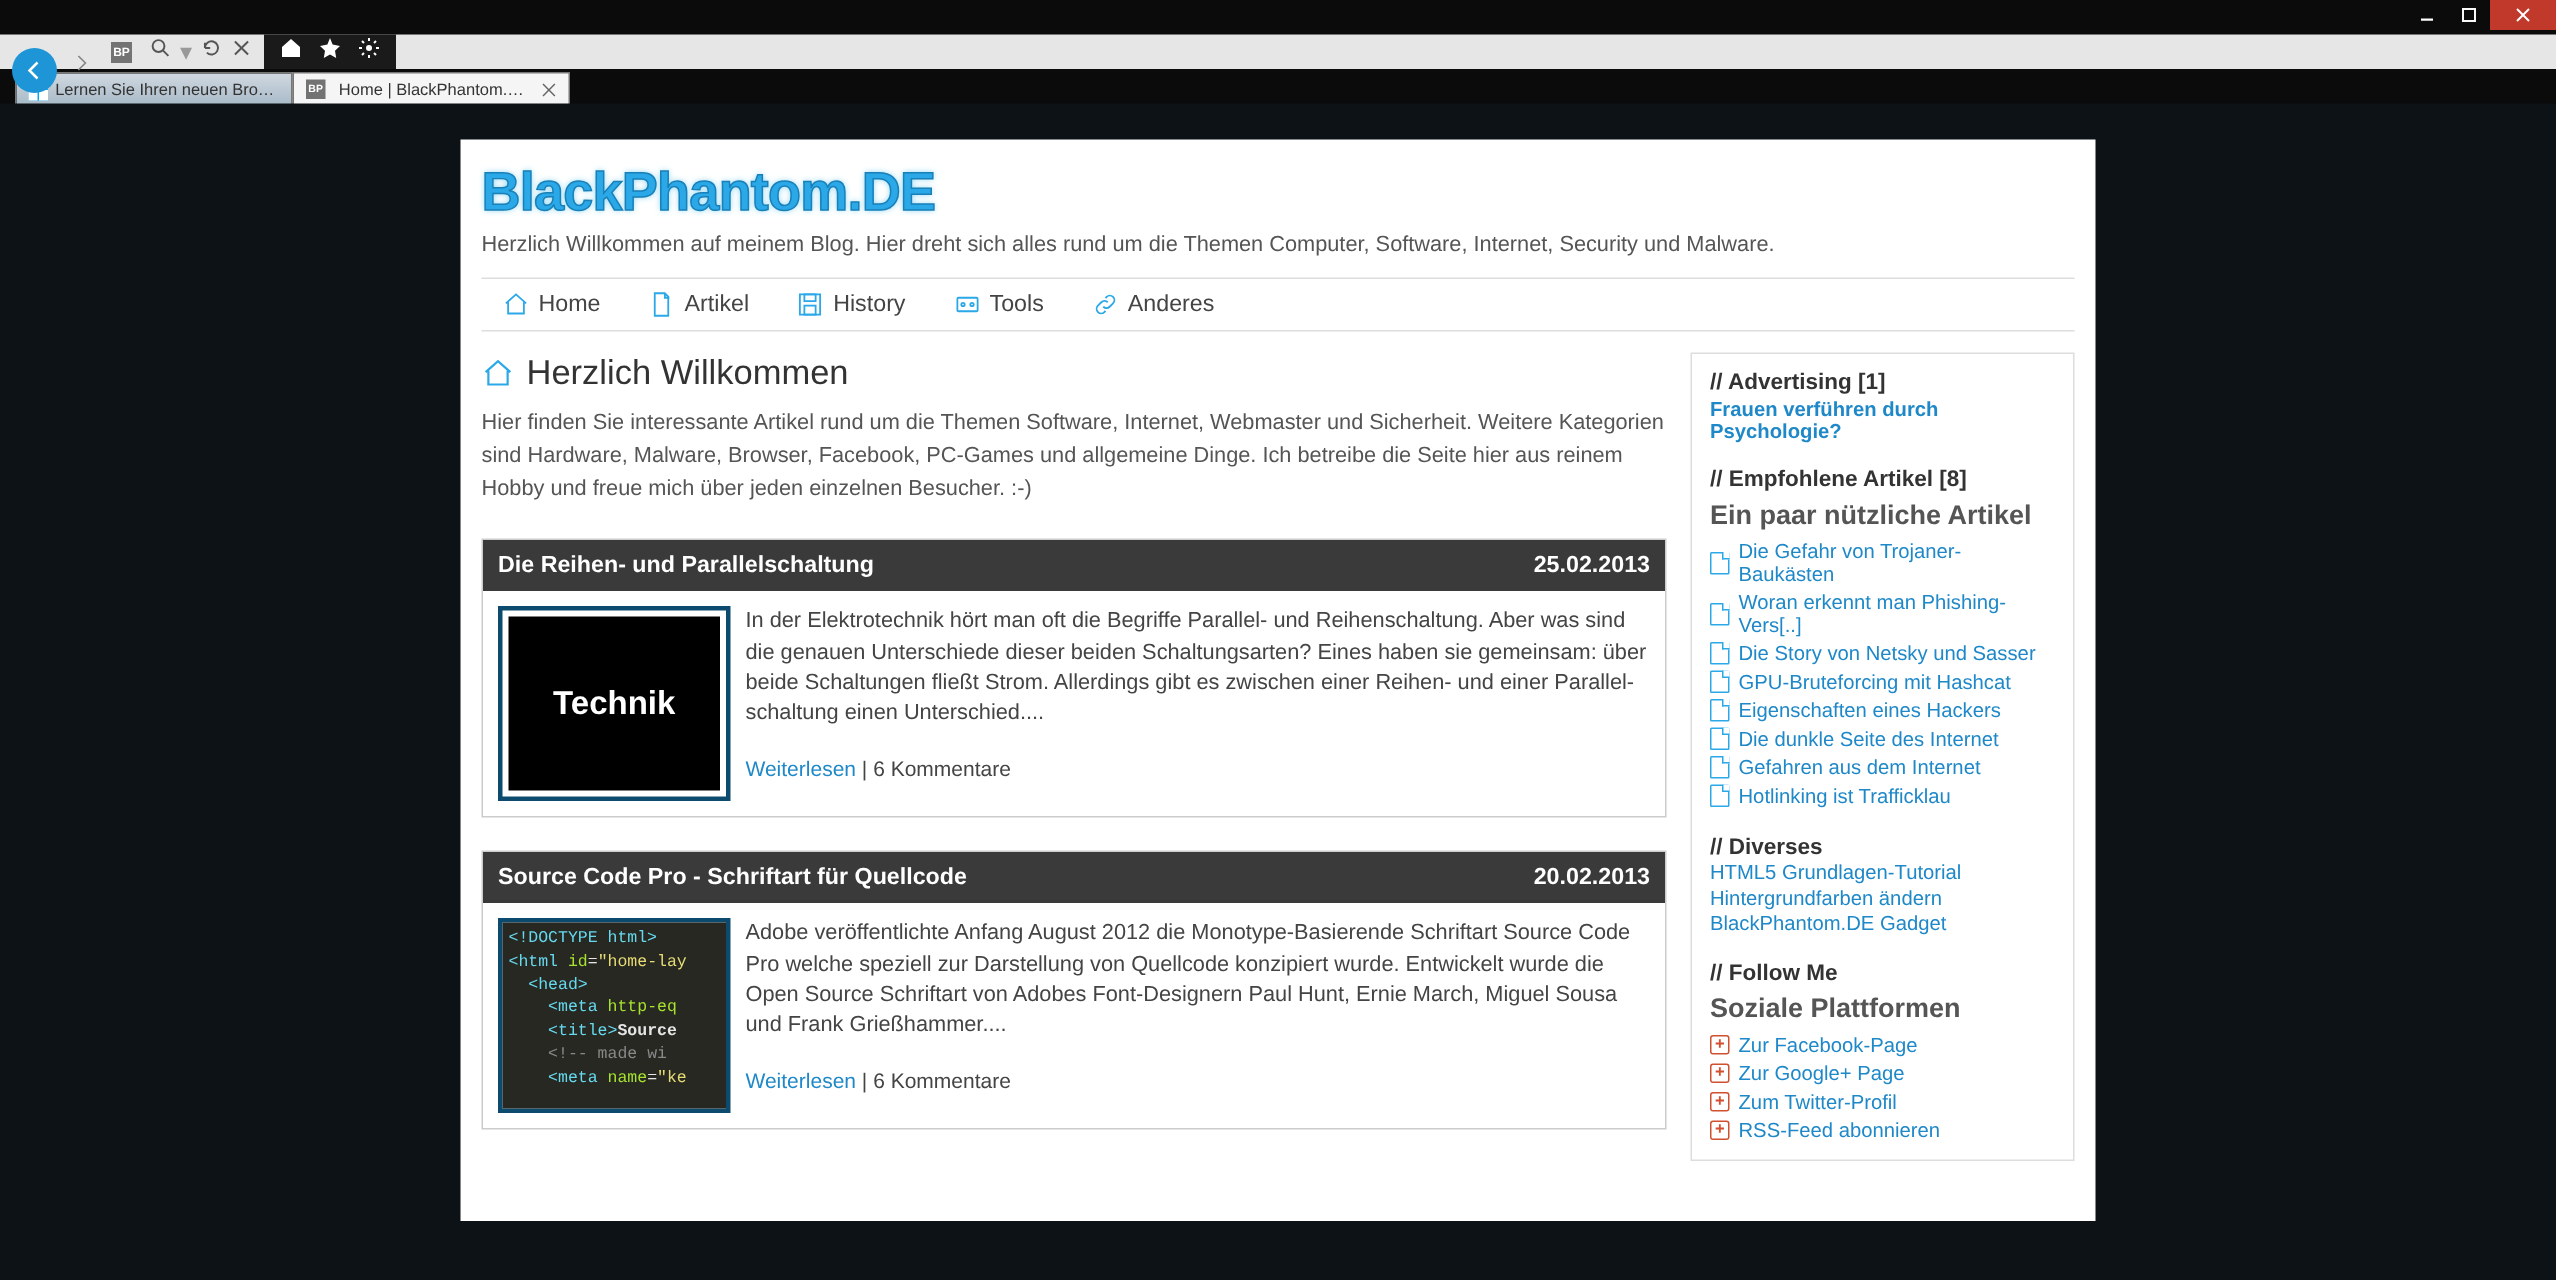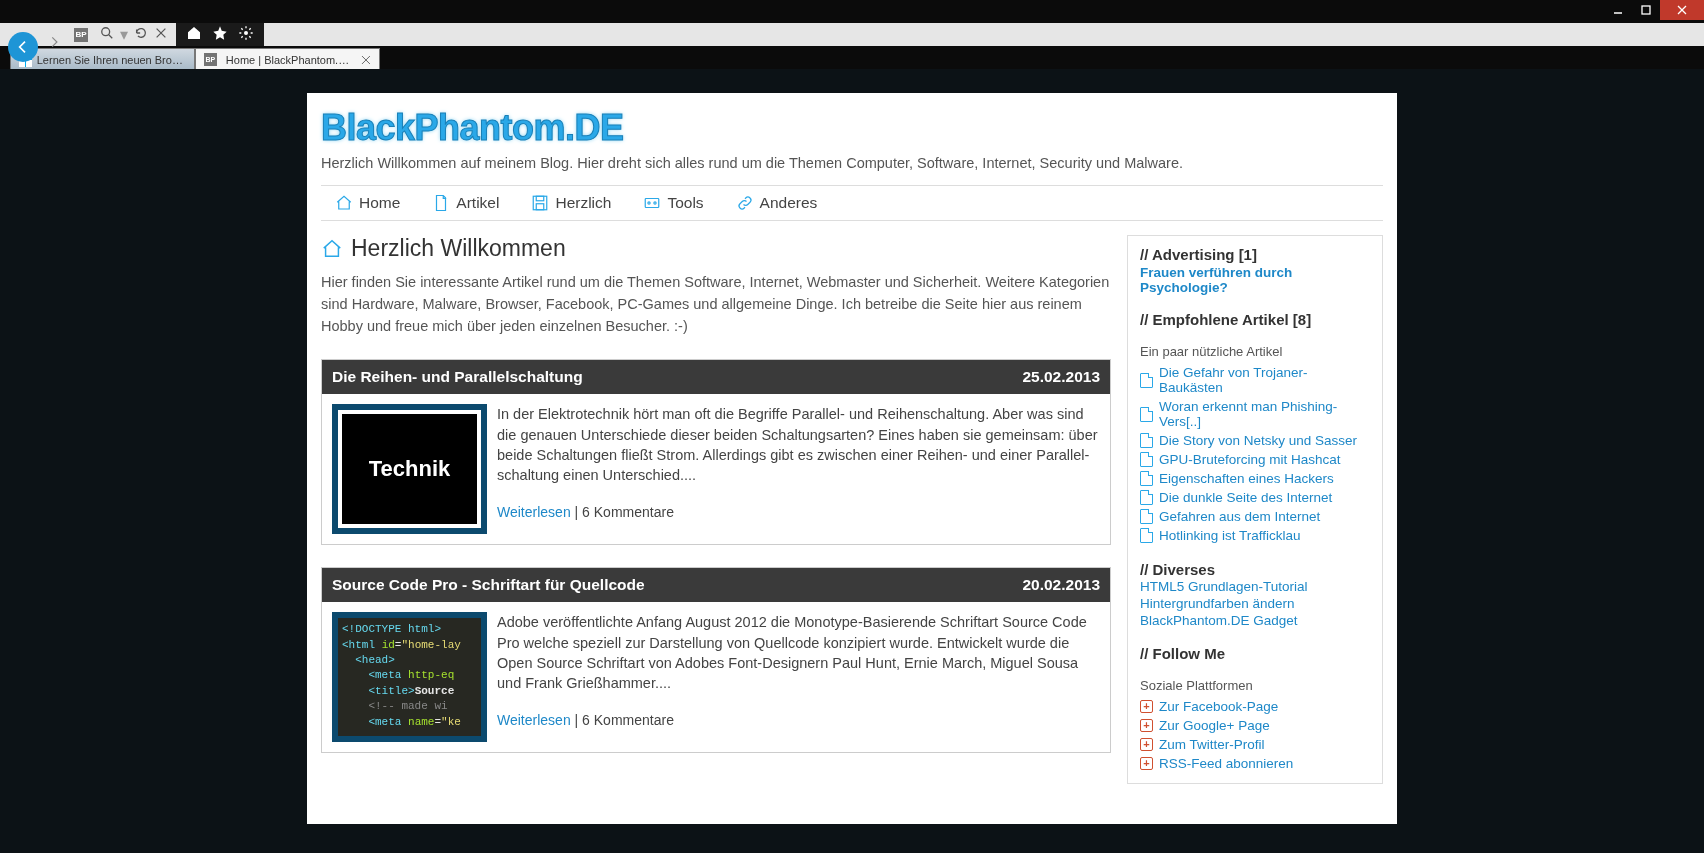--- a/index.html
+++ b/index.html
@@ -55,30 +55,30 @@
 .main { flex: 1; }
 .sidebar { width: 256px; border: 1px solid #ddd; padding: 10px 12px; font-size: 13.5px; color: #444; }
 
 .welcome-h { font-size: 23px; font-weight: normal; color: #333; display: flex; align-items: center; gap: 8px; }
 .welcome-h svg { width: 22px; height: 22px; stroke: #2aa8e8; fill: none; stroke-width: 1.6; }
 .welcome-p { font-size: 14.5px; color: #555; line-height: 1.5; margin-top: 10px; }
 
 .article { border: 1px solid #ccc; margin-top: 22px; }
 .art-head { background: #3a3a3a; color: #fff; padding: 8px 10px; display: flex; justify-content: space-between; font-size: 15.5px; font-weight: bold; }
 .art-body { padding: 10px; display: flex; gap: 10px; }
-.art-body .thumb { width: 155px; height: 130px; border: 6px solid #0c4a6e; padding: 4px; flex-shrink: 0; }
+.art-body .thumb { width: 155px; height: 130px; border: 3px solid #0c4a6e; padding: 4px; flex-shrink: 0; }
 .thumb-inner { width: 100%; height: 100%; background: #000; color: #fff; display: flex; align-items: center; justify-content: center; font-weight: bold; font-size: 22px; font-family: Arial; }
 .thumb-code { width: 100%; height: 100%; background: #272822; color: #e6e6e6; font-family: "Courier New", monospace; font-size: 11px; padding: 4px; overflow: hidden; line-height: 1.4; white-space: pre; }
 .art-text { font-size: 14.5px; color: #444; line-height: 1.4; }
 .art-foot { font-size: 14px; margin-top: 18px; color: #444; }
 .art-foot a { color: #1e88c8; text-decoration: none; }
 
 .side-h { font-weight: bold; color: #333; font-size: 15px; margin-top: 6px; }
 .side-h:first-child { margin-top: 0; }
-.side-sub { color: #555; font-size: 13px; margin-top: 16px; }
+.side-sub { color: #555; font-size: 18px; margin-top: 5px; font-weight: bold; }
 .side-link { color: #1e88c8; text-decoration: none; font-weight: bold; display: block; margin-top: 2px; font-size: 13.5px; }
 .side-list { list-style: none; margin-top: 4px; }
 .side-list li { display: flex; align-items: center; gap: 6px; padding: 2px 0; }
 .side-list a { color: #1e88c8; text-decoration: none; font-size: 13.5px; }
 .doc-icon { width: 13px; height: 15px; border: 1.3px solid #2aa8e8; border-radius: 1px; position: relative; flex-shrink: 0; }
 .doc-icon::after { content: ""; position: absolute; top: -1px; right: -1px; width: 4px; height: 4px; background: #fff; border-left: 1.3px solid #2aa8e8; border-bottom: 1.3px solid #2aa8e8; }
 .plus-icon { width: 13px; height: 13px; border: 1.3px solid #d05030; border-radius: 2px; color: #d05030; font-size: 11px; line-height: 11px; text-align: center; font-weight: bold; flex-shrink: 0; }
 .sidebar > * + .side-h { margin-top: 16px; }
 .plain-links a { color: #1e88c8; text-decoration: none; display: block; font-size: 13.5px; padding: 1px 0; }
 .code-tag { color: #66d9ef; }
@@ -187,21 +187,21 @@
             <path d="M6 2h9l3 3v17H6zM15 2v4h4"></path>
           </svg>
           <span>Artikel</span>
         </a>
       <a>
           <svg viewBox="0 0 24 24">
             <rect x="3" y="3" width="18" height="18"></rect>
             <rect x="7" y="3" width="10" height="6"></rect>
             <rect x="7" y="13" width="10" height="8"></rect>
           </svg>
-          <span>Herzlich</span>
+          <span>History</span>
         </a>
       <a>
           <svg viewBox="0 0 24 24">
             <rect x="3" y="6" width="18" height="12" rx="1"></rect>
             <circle cx="8" cy="12" r="1.5"></circle>
             <circle cx="16" cy="12" r="1.5"></circle>
           </svg>
           <span>Tools</span>
         </a>
       <a>

